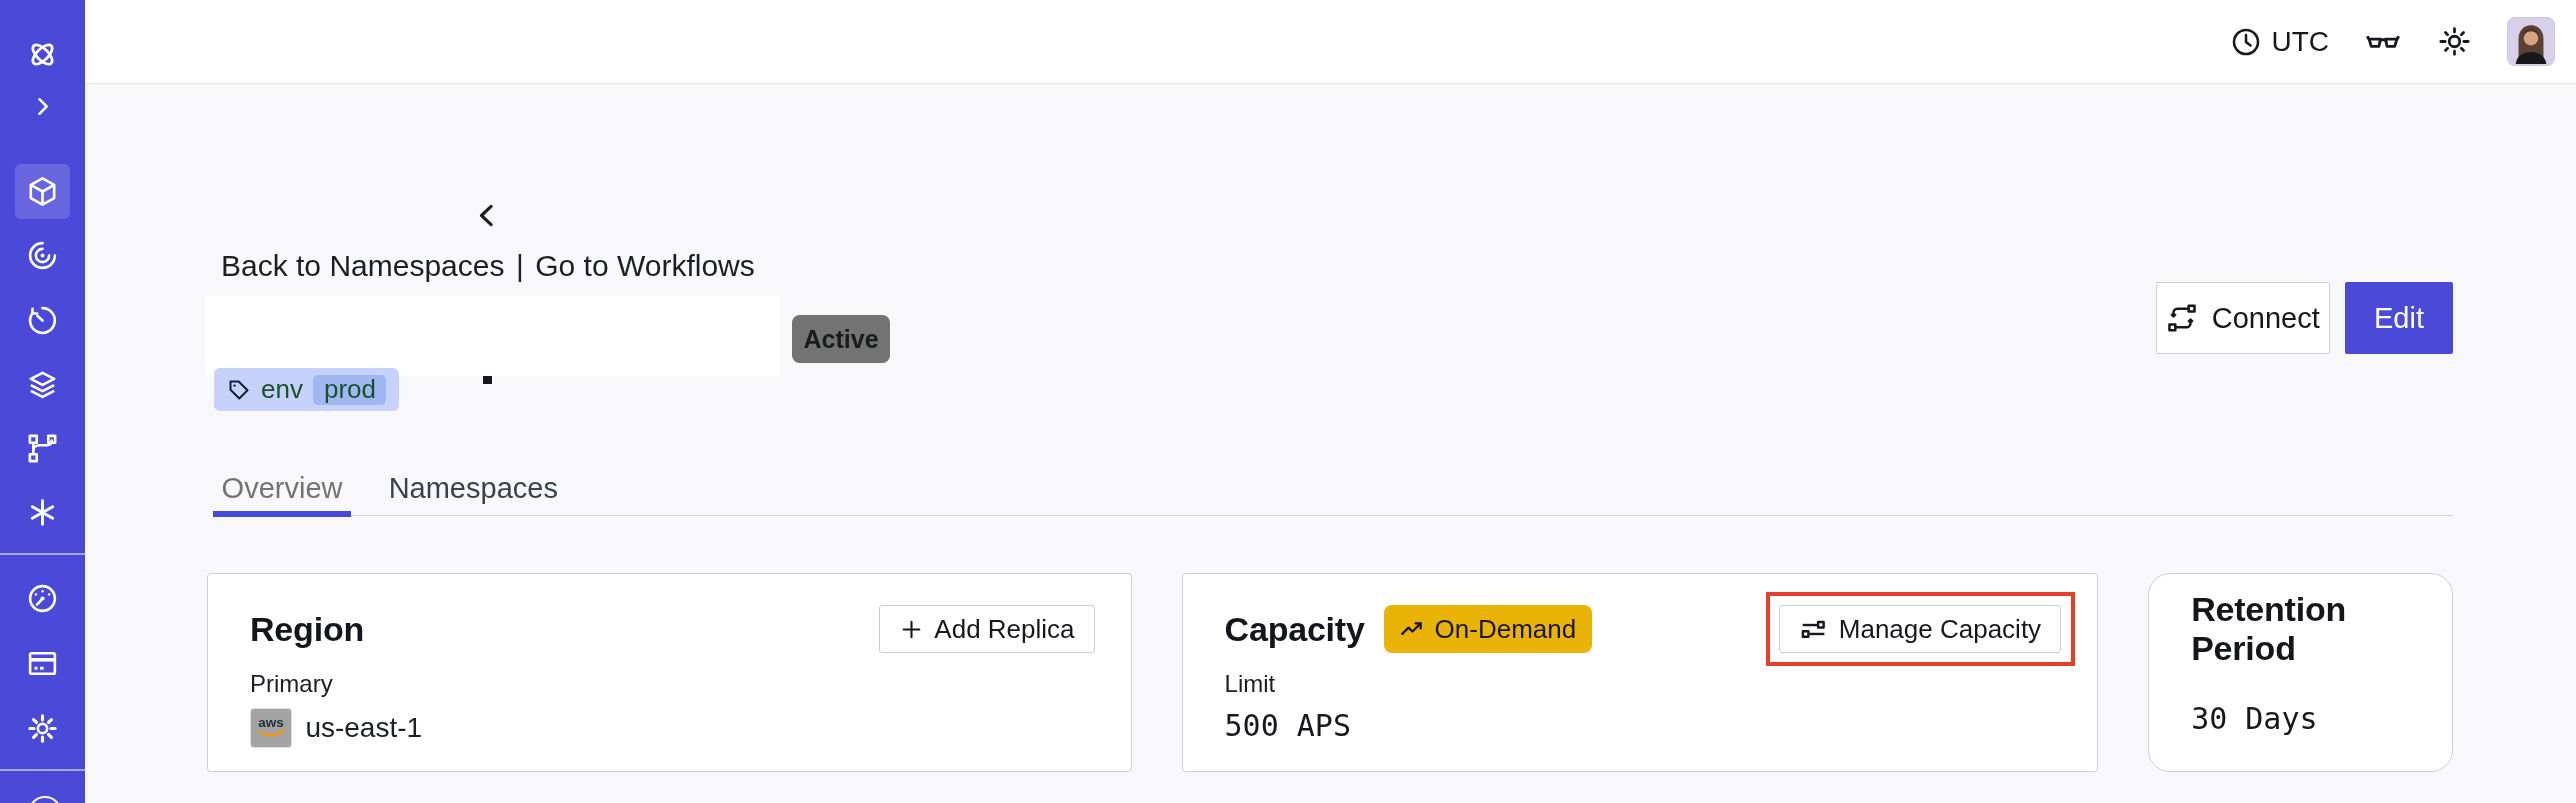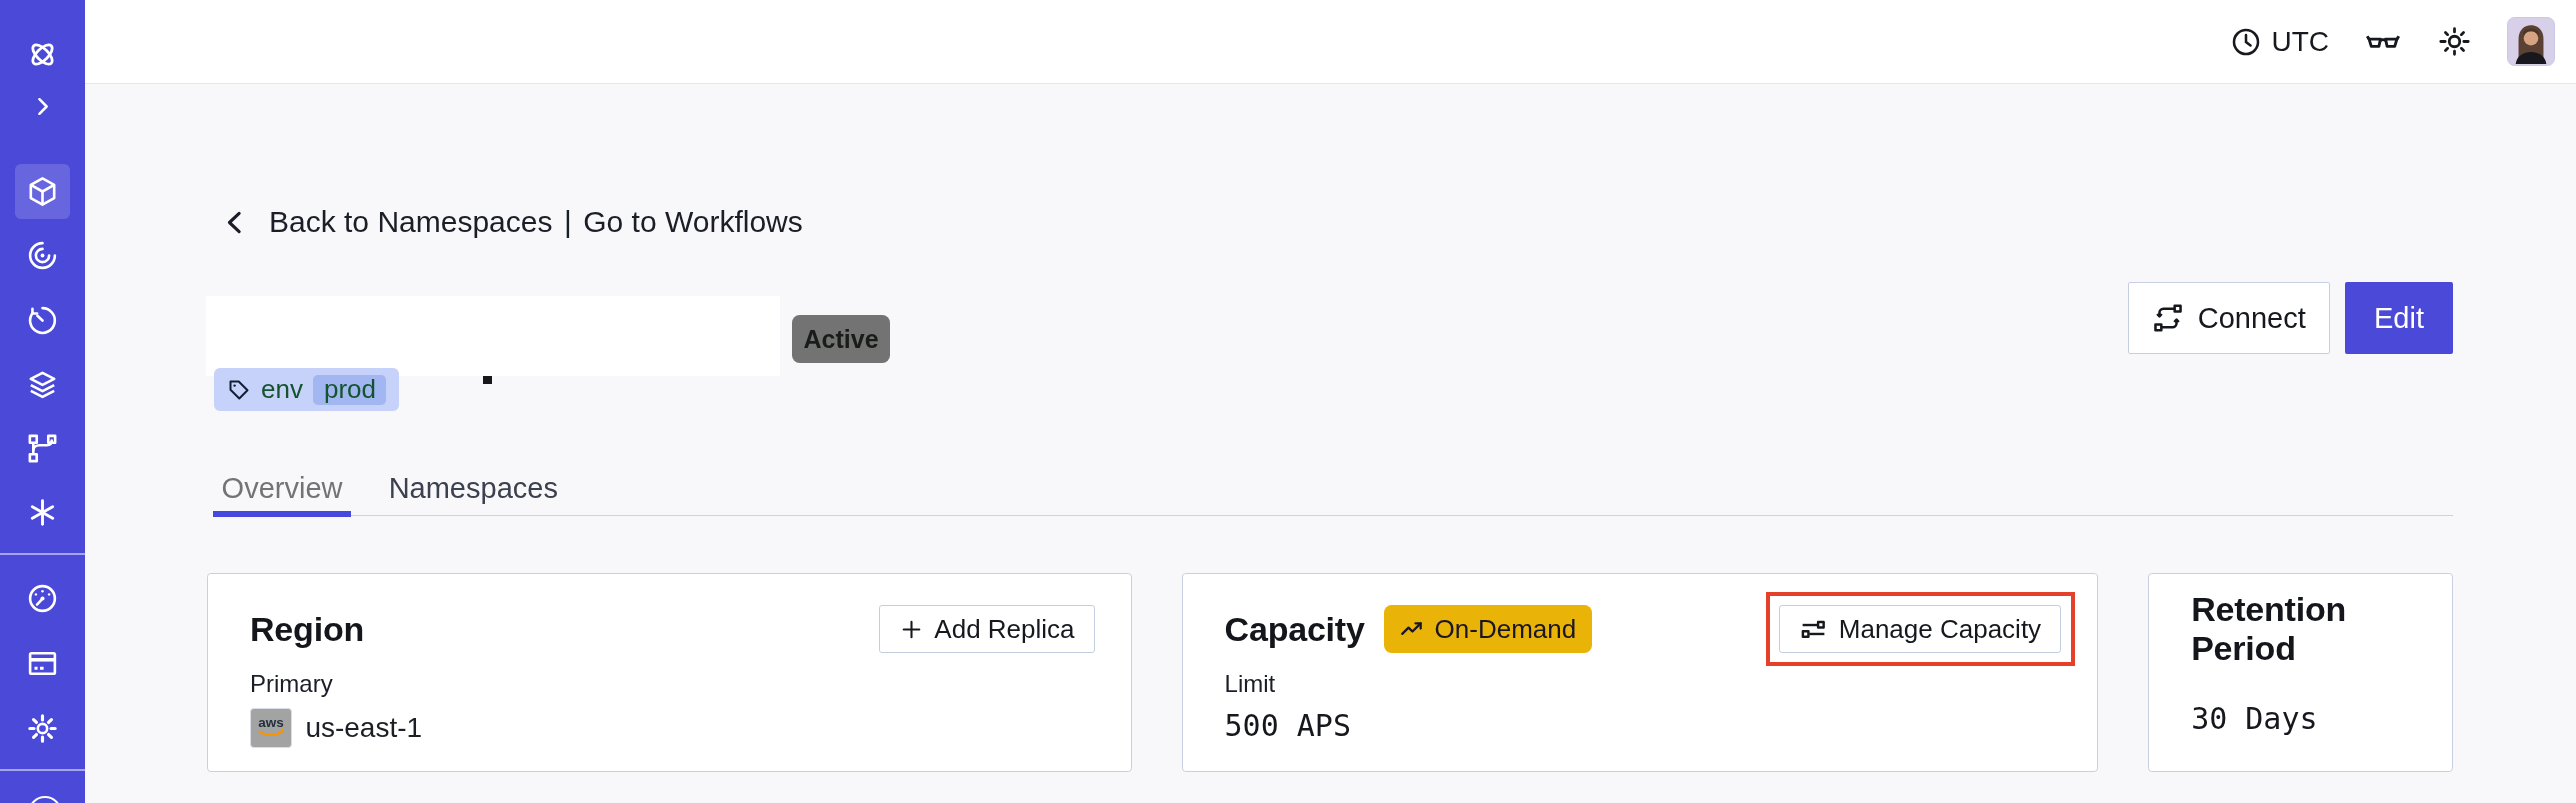--- a/index.html
+++ b/index.html
@@ -16,51 +16,51 @@
   .side-divider{position:absolute;left:0;width:85px;height:1.9px;background:rgba(255,255,255,0.5);}
   .side-partial{position:absolute;left:28px;top:796px;width:30px;height:30px;border:2.9px solid #fff;border-radius:50%;}
   
   .topbar{position:absolute;left:85px;top:0;right:0;height:84px;background:#fff;border-bottom:1.9px solid #e2e6ef;
           display:flex;align-items:center;justify-content:flex-end;gap:35px;padding-right:21px;box-sizing:border-box;}
   .tz{display:flex;align-items:center;gap:9.6px;font-size:28px;font-weight:500;color:#17191f;cursor:pointer;}
   .tz svg{width:32px;height:32px;}
   .top-icon{color:#17191f;display:flex;align-items:center;cursor:pointer;}
   .avatar{width:46px;height:47px;border-radius:7.7px;border:1.9px solid #c7c9ea;overflow:hidden;background:#d8d0e8;cursor:pointer;}
   
-  .backrow{position:absolute;left:221px;top:201px;height:42px;display:flex;align-items:center;gap:19px;font-size:30px;font-weight:500;color:#1b1e26;}
+  .backrow{position:absolute;left:221px;top:201px;height:42px;display:flex;align-items:center;gap:19px;font-size:30px;font-weight:500;color:#1b1e26;flex-direction:column;}
   .backrow .crumbs{display:flex;align-items:center;gap:11.5px;}
   .backrow a{color:#1b1e26;text-decoration:none;cursor:pointer;}
   
   .name-redaction{position:absolute;left:206px;top:296px;width:574px;height:80px;background:#ffffff;}
   .redaction-dot{position:absolute;left:483px;top:376px;width:8.6px;height:7.7px;background:#17181c;}
   .status-badge{position:absolute;left:792px;top:315px;height:48px;display:inline-flex;align-items:center;
       padding:0 11.5px;border-radius:7.7px;background:#737373;color:#181d19;font-size:25px;font-weight:700;}
   .actions{position:absolute;top:282px;right:123px;height:72px;display:flex;gap:15.3px;}
   .btn{display:inline-flex;align-items:center;justify-content:center;gap:13.4px;box-sizing:border-box;cursor:pointer;
        font-family:"Liberation Sans",sans-serif;}
-  .btn-outline{background:#fff;border:1.9px solid #c5cfe1;border-radius:1.9px;color:#16181e;font-size:29px;font-weight:500;padding:0 23px;}
+  .btn-outline{background:#fff;border:1.9px solid #c5cfe1;border-radius:1.9px;color:#16181e;font-size:29px;font-weight:500;padding:0 9px;}
   .btn-outline svg{width:32px;height:32px;}
   .btn-primary{background:#4a49d8;border:none;border-radius:1.9px;color:#fff;font-size:29px;font-weight:500;padding:0 29px;}
   
   .tag{position:absolute;left:214px;top:368px;height:43px;display:inline-flex;align-items:center;gap:10.5px;
        background:#c6d2f9;border-radius:5.8px;padding:0 12.5px;font-size:26px;font-weight:500;color:#14532d;cursor:pointer;}
   .tag svg{width:24px;height:24px;}
   .tag .chip{height:30px;display:inline-flex;align-items:center;padding:0 10.5px;border-radius:4.8px;background:#a2b6f2;}
   
   .tabs{position:absolute;left:213px;top:462px;width:2240px;height:53px;display:flex;gap:29px;
         border-bottom:1.9px solid #ccd3e0;box-sizing:content-box;}
   .tab{position:relative;display:flex;align-items:center;padding:0 8.6px;font-size:29px;color:#3c4150;font-weight:500;cursor:pointer;}
   .tab.active{color:#737373;text-align:right;}
   .tab.active .underline{position:absolute;left:0;right:0;bottom:-1.9px;height:5.8px;background:#4549dd;}
   
   .cards{position:absolute;left:207px;top:573px;width:2246px;height:200px;display:flex;gap:50px;}
   .card{box-sizing:border-box;height:199px;background:#fff;border:1.9px solid #c7cfe0;border-radius:3.8px;padding:27px 36px 0 42px;}
   .card.region{width:925px;}
   .card.capacity{width:917px;}
-  .card.retention{width:305px;}
+  .card.retention{width:305px;border-radius:22px;}
   .card-titlerow{display:flex;align-items:center;height:56px;}
   .card-title{font-size:34px;font-weight:600;letter-spacing:-0.2px;color:#14161c;}
   .card-label{margin-top:13.4px;font-size:24px;color:#1b1e27;}
   .valuerow{margin-top:9.6px;display:flex;align-items:center;gap:13.4px;font-size:28px;color:#1c1f26;}
   .mono-value{font-family:"DejaVu Sans Mono", monospace;font-size:30px;color:#16181e;}
   .retention-value{margin-top:44px;}
   .btn-small{height:48px;margin-left:auto;background:#fff;border:1.9px solid #c2cde0;border-radius:2.9px;
              font-size:26px;font-weight:500;color:#16181e;padding:0 19px;gap:10.5px;}
   .btn-small svg{width:27px;height:27px;}
   .od-badge{margin-left:19px;height:48px;display:inline-flex;align-items:center;gap:9.6px;padding:0 15.3px;

